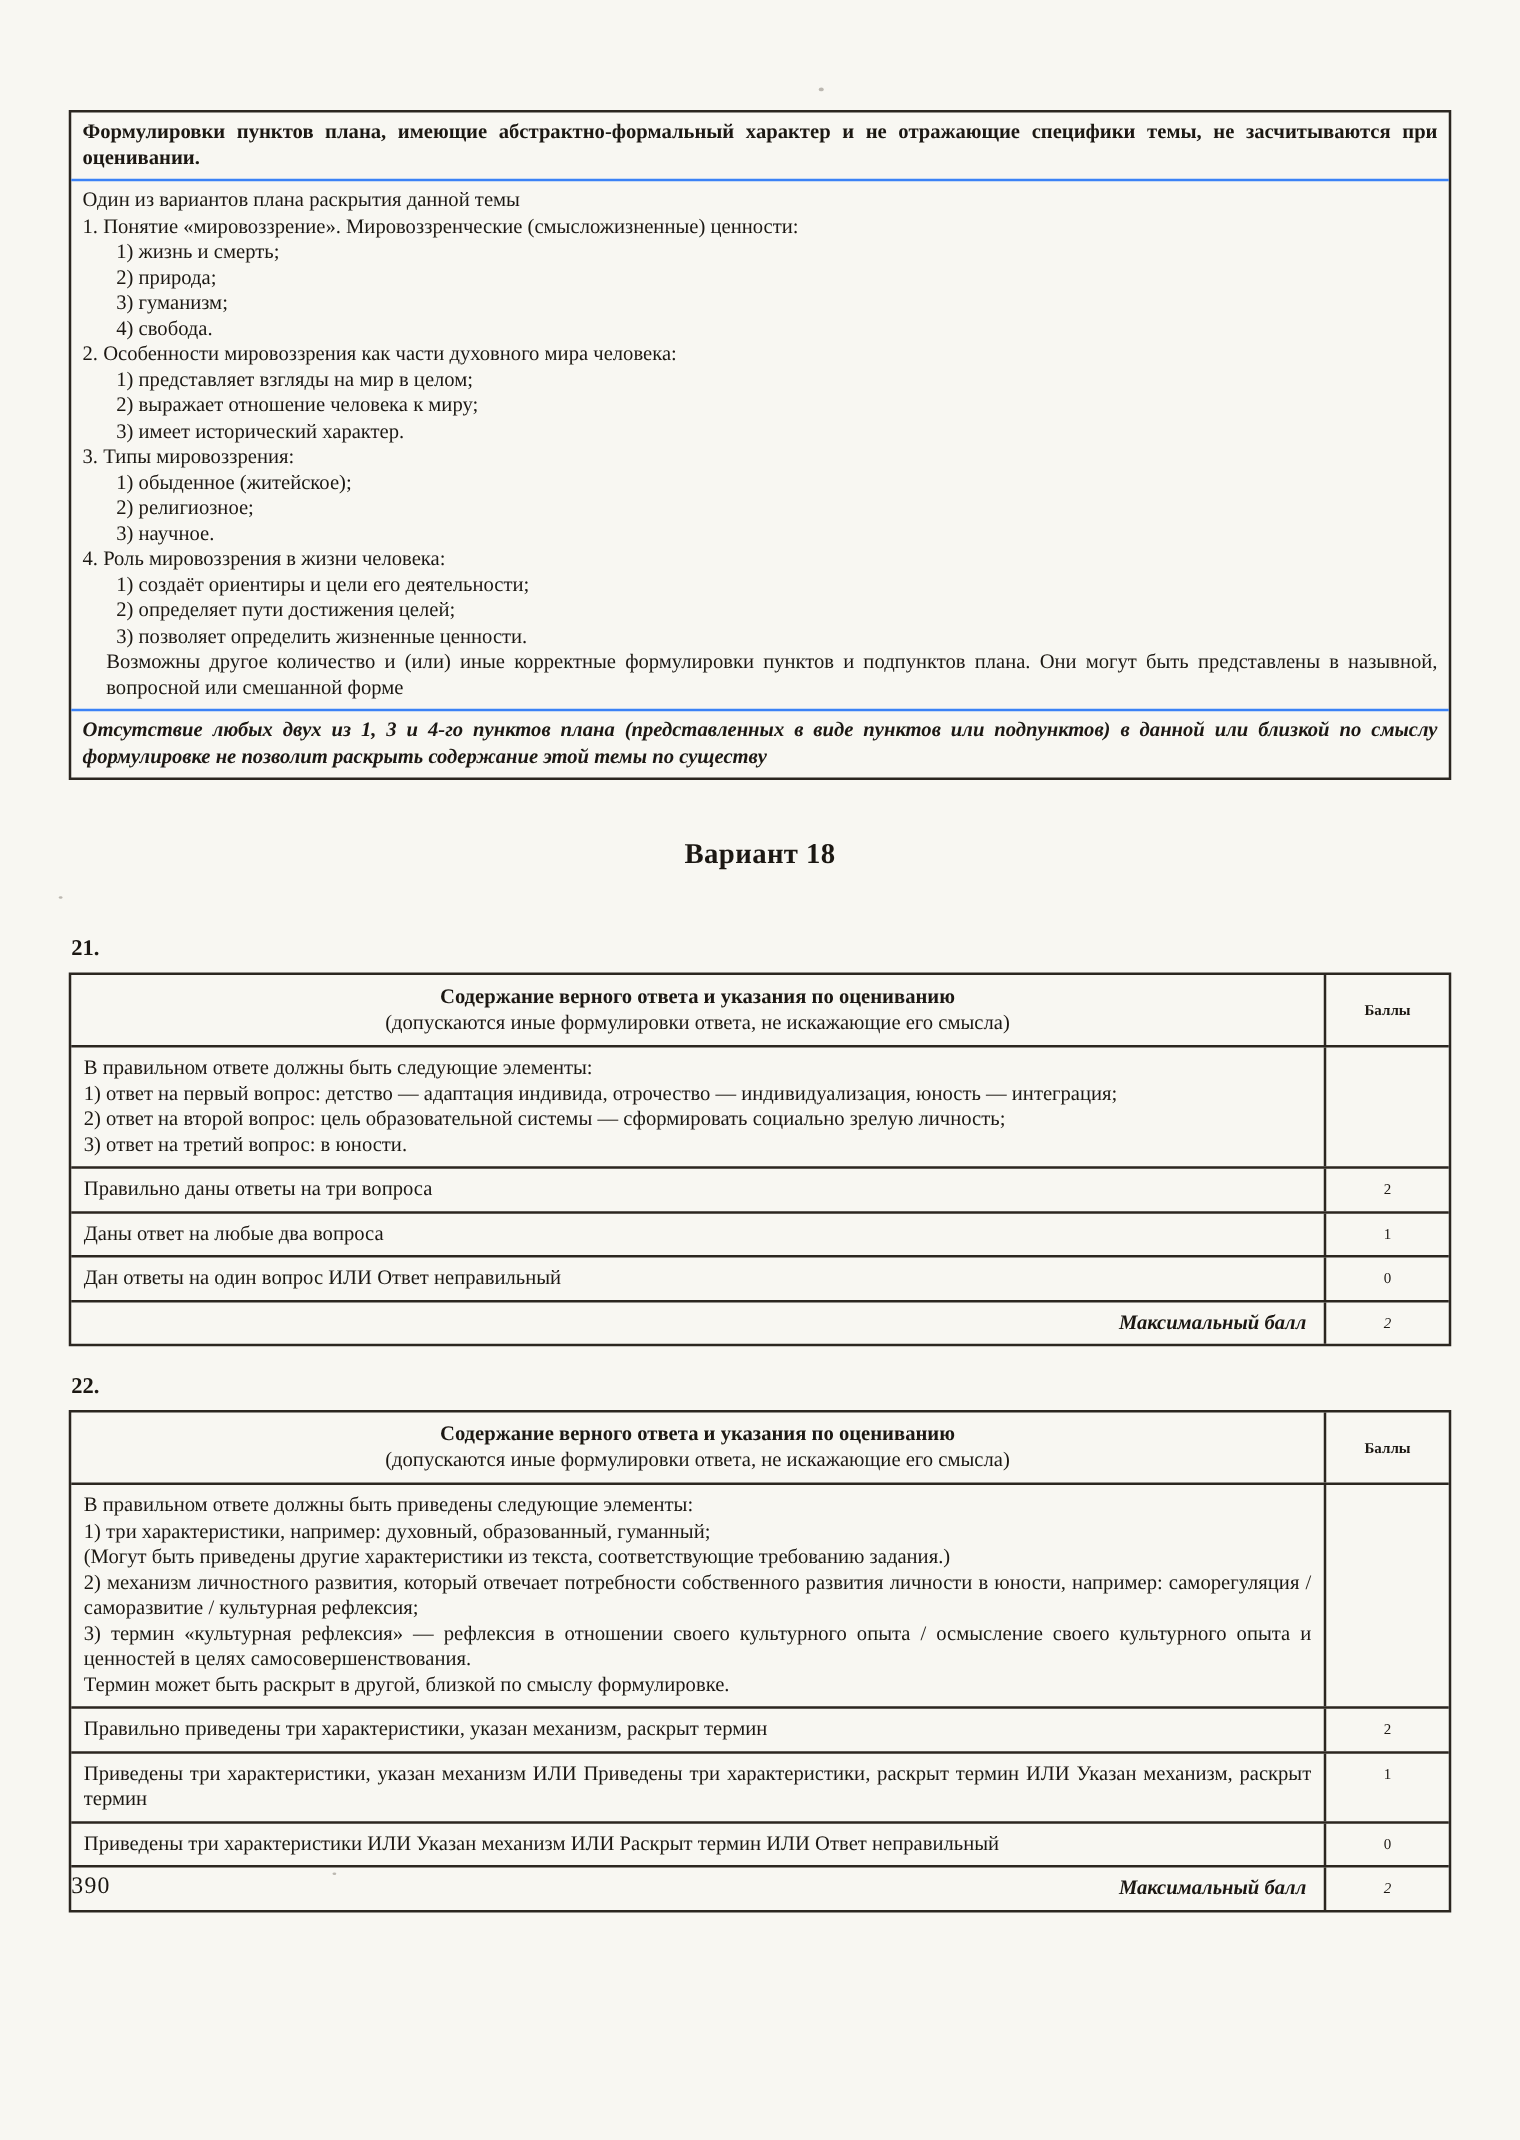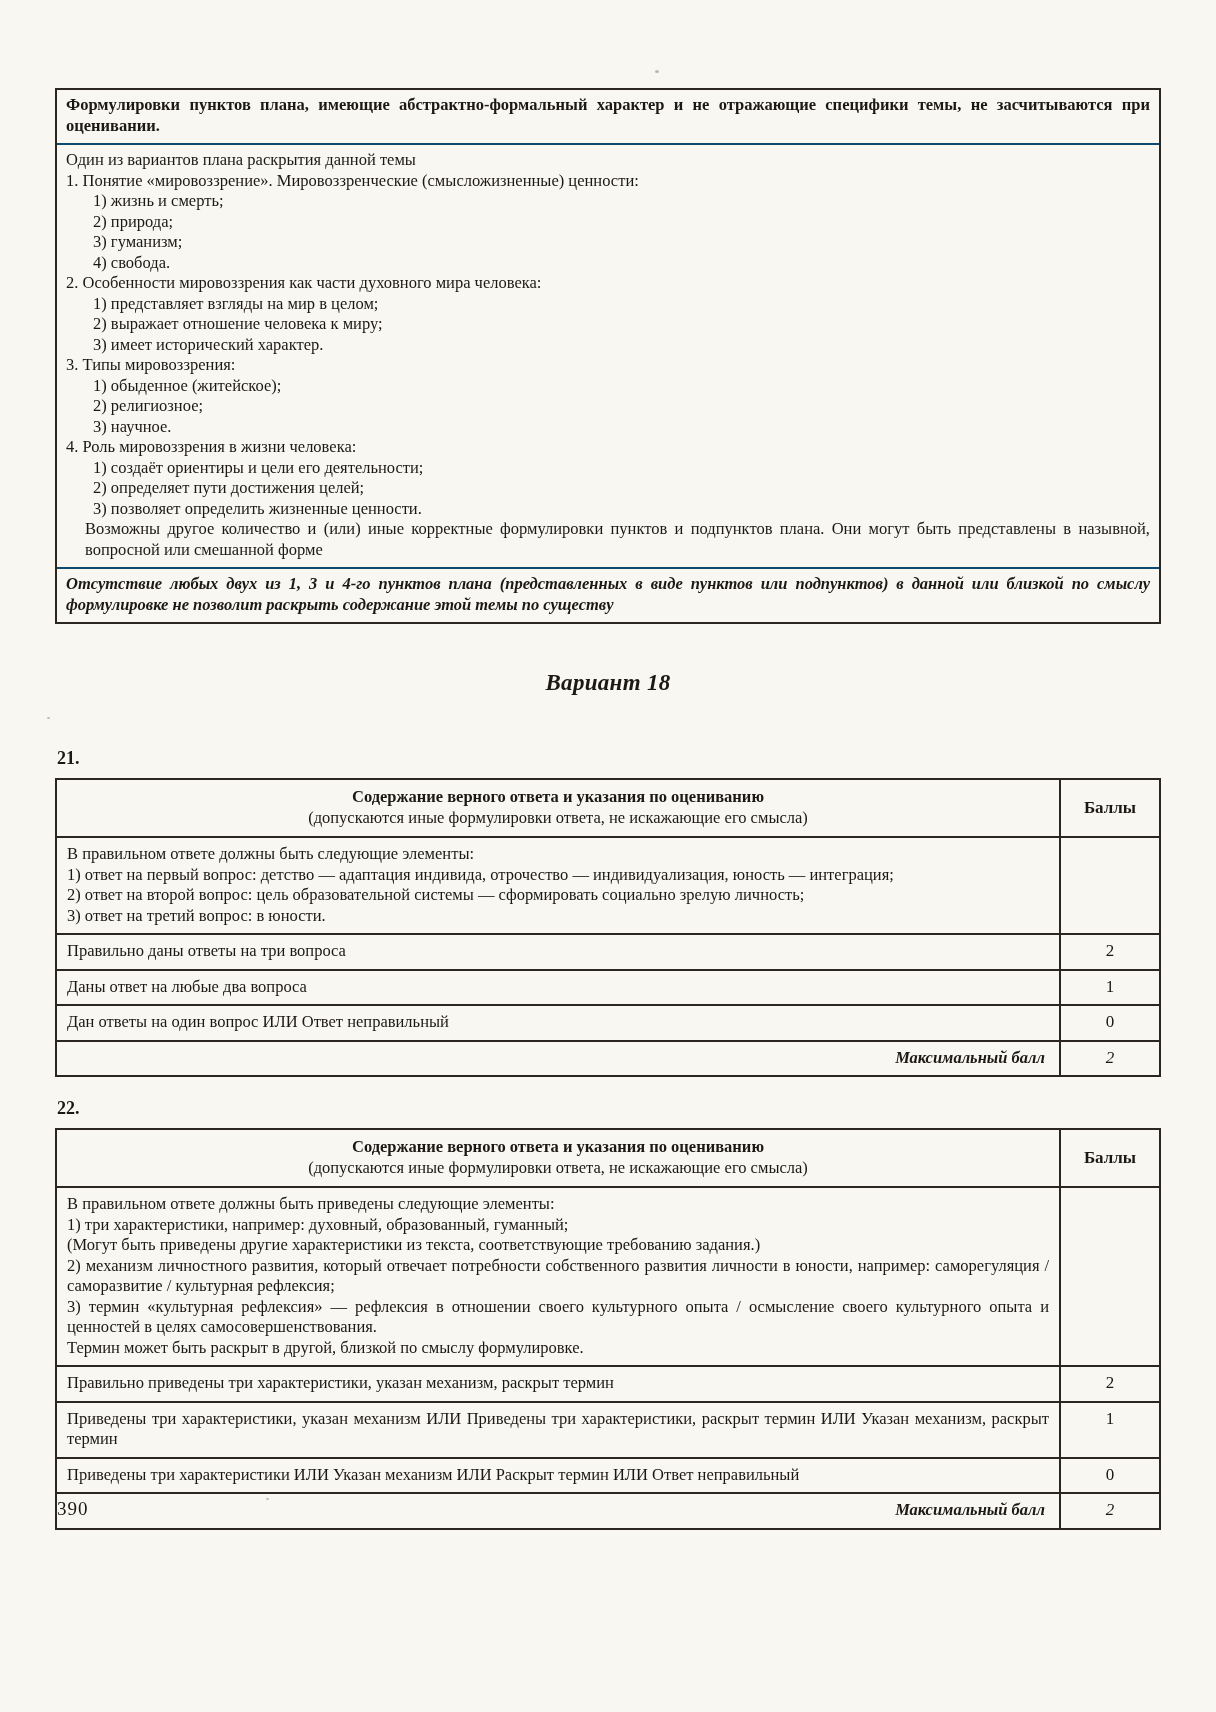--- a/index.html
+++ b/index.html
@@ -19,35 +19,34 @@
   }
 
   
   .plan-table{
     border:2.5px solid #2b2620;
     background:transparent;
     font-size:16.5px;
     line-height:20.5px;
   }
   .pt-row{ padding:5px 9px 7px 9px; }
-  .pt-row + .pt-row{ border-top:2px solid #0c4a6e; }
+  .pt-row + .pt-row{ border-top:2px solid #3b82f6; }
   .pt-bold{ font-weight:bold; text-align:justify;border-radius:17px; }
   .pt-italic{ font-style:italic; text-align:justify; font-weight:600; }
   .pline{ text-align:left; }
   .pline.just{ text-align:justify;margin-left:19px; }
   .ind1{ padding-left:27px; }
 
   
   .variant{
     text-align:center;
     font-size:23px;
     font-weight:bold;
     margin-top:46px;
     letter-spacing:.3px;
-    font-style:italic;
   }
 
   .qnum{
     font-weight:bold;
     font-size:18px;
     margin:52px 0 9px 2px;
   }
   .qnum.second{ margin-top:21px; }
 
   
@@ -65,21 +64,21 @@
     border-radius:28px;
   }
   .st-text p{ margin:0; }
   .st-score{
     width:100px;
     border-left:2px solid #2b2620;
     display:flex;
     align-items:flex-start;
     justify-content:center;
     padding-top:6px;
-    font-size:17px;
+    font-size:12px;
   }
   .st-header .st-text{ text-align:center; padding-top:7px; padding-bottom:8px; }
   .st-header .st-score{ align-items:center; padding-top:0; font-weight:bold; }
   .st-t1{ font-weight:bold; }
   .st-t2{ font-weight:normal; }
   .st-max .st-text{
     text-align:right;
     font-style:italic;
     font-weight:600;
     padding-right:14px;

